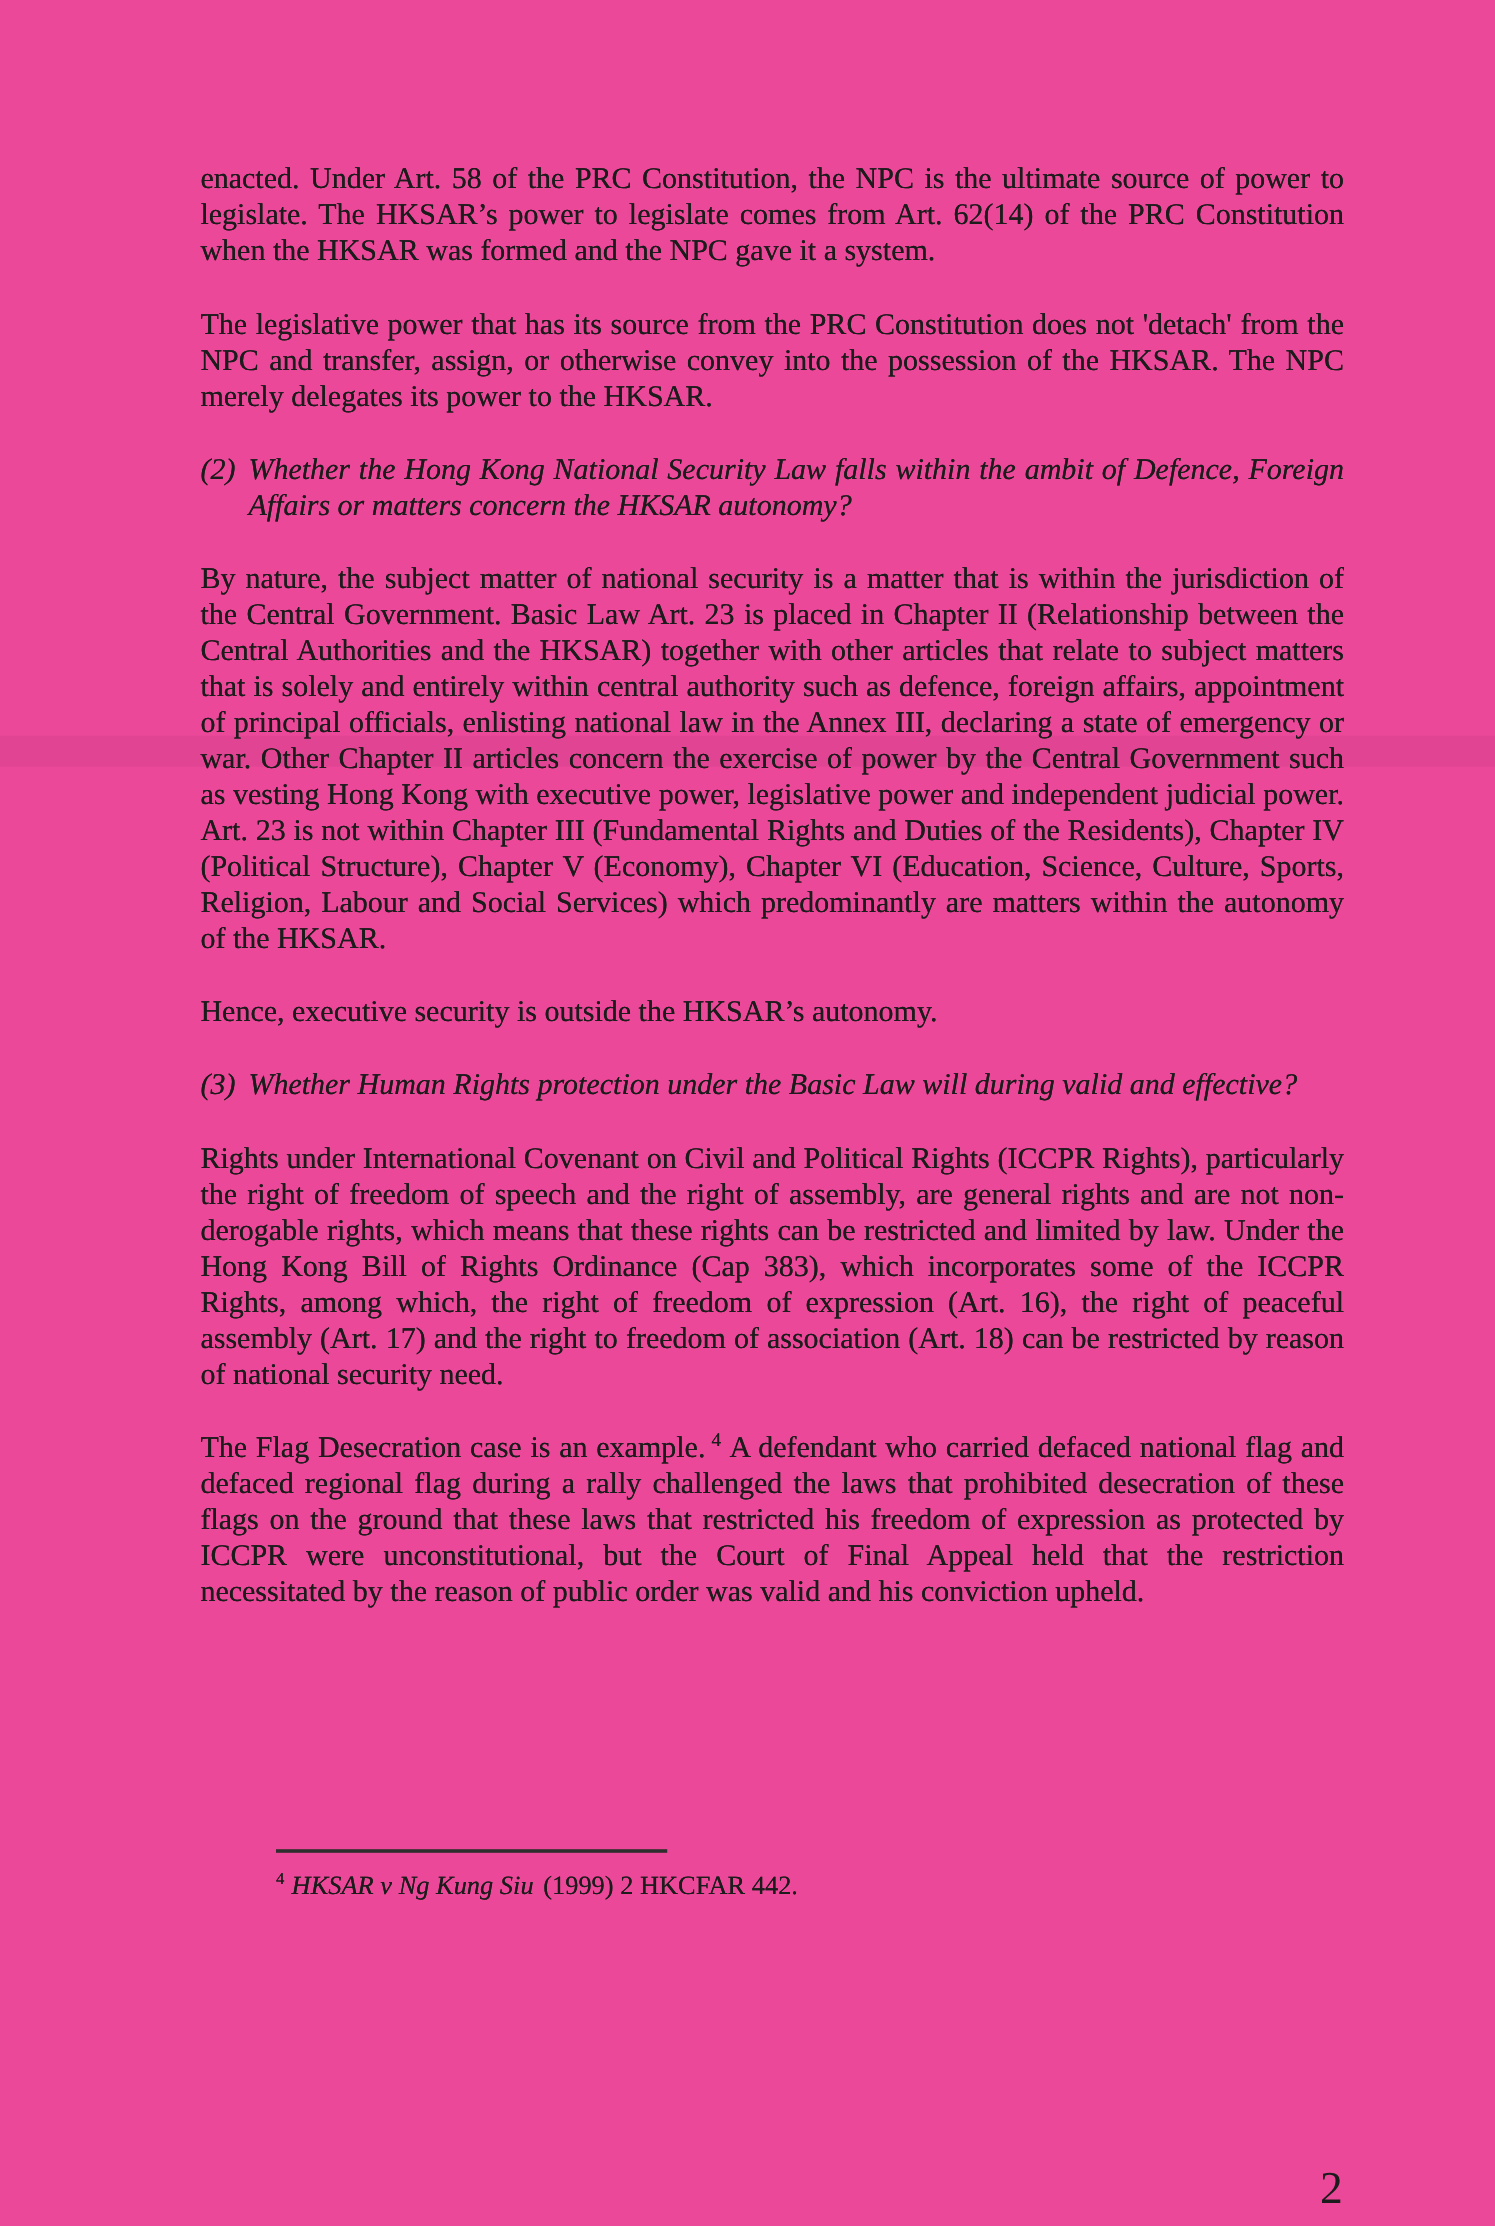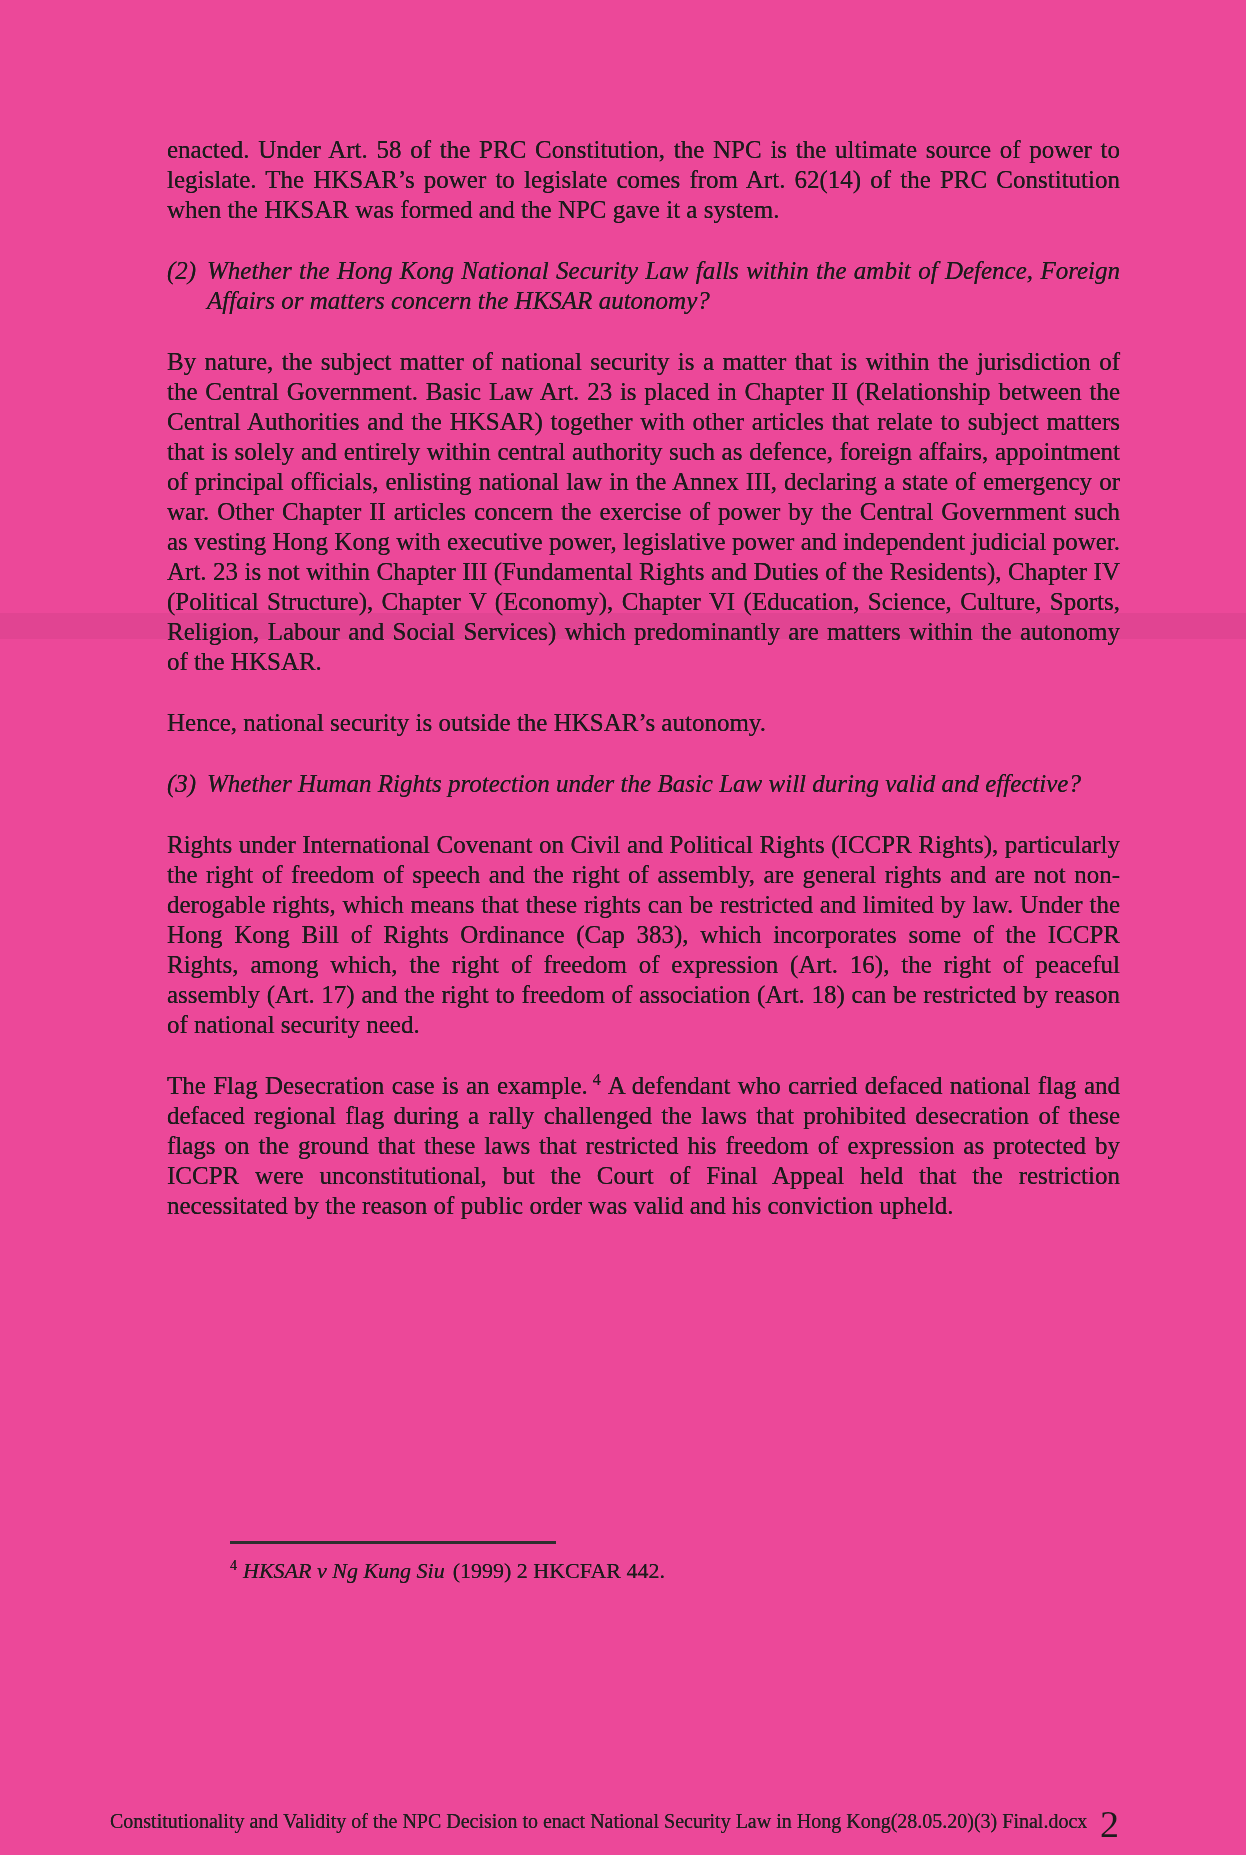--- a/index.html
+++ b/index.html
@@ -103,30 +103,31 @@
 <body>
 
 <div class="page">
 
   <div class="scan-band"></div>
 
   <main class="doc-body">
 
     <p class="para">enacted. Under Art. 58 of the PRC Constitution, the NPC is the ultimate source of power to legislate. The HKSAR’s power to legislate comes from Art. 62(14) of the PRC Constitution when the HKSAR was formed and the NPC gave it a system.</p>
 
+    <p class="para">The legislative power that has its source from the PRC Constitution does not 'detach' from the NPC and transfer, assign, or otherwise convey into the possession of the HKSAR. The NPC merely delegates its power to the HKSAR.</p>
 
 
     <div class="heading">
       <span class="h-num">(2)</span>
       <span class="h-text">Whether the Hong Kong National Security Law falls within the ambit of Defence, Foreign Affairs or matters concern the HKSAR autonomy?</span>
     </div>
 
     <p class="para">By nature, the subject matter of national security is a matter that is within the jurisdiction of the Central Government. Basic Law Art. 23 is placed in Chapter II (Relationship between the Central Authorities and the HKSAR) together with other articles that relate to subject matters that is solely and entirely within central authority such as defence, foreign affairs, appointment of principal officials, enlisting national law in the Annex III, declaring a state of emergency or war. Other Chapter II articles concern the exercise of power by the Central Government such as vesting Hong Kong with executive power, legislative power and independent judicial power. Art. 23 is not within Chapter III (Fundamental Rights and Duties of the Residents), Chapter IV (Political Structure), Chapter V (Economy), Chapter VI (Education, Science, Culture, Sports, Religion, Labour and Social Services) which predominantly are matters within the autonomy of the HKSAR.</p>
 
-    <p class="para">Hence, national security is outside the HKSAR’s autonomy.</p>
+    <p class="para">Hence, executive security is outside the HKSAR’s autonomy.</p>
 
     <div class="heading">
       <span class="h-num">(3)</span>
       <span class="h-text">Whether Human Rights protection under the Basic Law will during valid and effective?</span>
     </div>
 
     <p class="para">Rights under International Covenant on Civil and Political Rights (ICCPR Rights), particularly the right of freedom of speech and the right of assembly, are general rights and are not non-derogable rights, which means that these rights can be restricted and limited by law. Under the Hong Kong Bill of Rights Ordinance (Cap 383), which incorporates some of the ICCPR Rights, among which, the right of freedom of expression (Art. 16), the right of peaceful assembly (Art. 17) and the right to freedom of association (Art. 18) can be restricted by reason of national security need.</p>
 
     <p class="para">
       <span>The Flag Desecration case is an example.</span><sup class="fn-ref">4</sup><span>A defendant who carried defaced national flag and defaced regional flag during a rally challenged the laws that prohibited desecration of these flags on the ground that these laws that restricted his freedom of expression as protected by ICCPR were unconstitutional, but the Court of Final Appeal held that the restriction necessitated by the reason of public order was valid and his conviction upheld.</span>
@@ -134,17 +135,16 @@
 
   </main>
 
   <div class="footnote-area">
     <div class="fn-rule"></div>
     <p class="footnote">
       <sup>4</sup><i style="margin-right: 8px;">HKSAR v Ng Kung Siu</i><span>(1999) 2 HKCFAR 442.</span>
     </p>
   </div>
 
-  <div class="footer-filename">Constitutionality and Validity of the NPC Decision to enact National Security Law in Hong Kong(28.05.20)(3) Final.docx</div>
 
   <div class="page-num">2</div>
 
 </div>
 
 </body></html>

